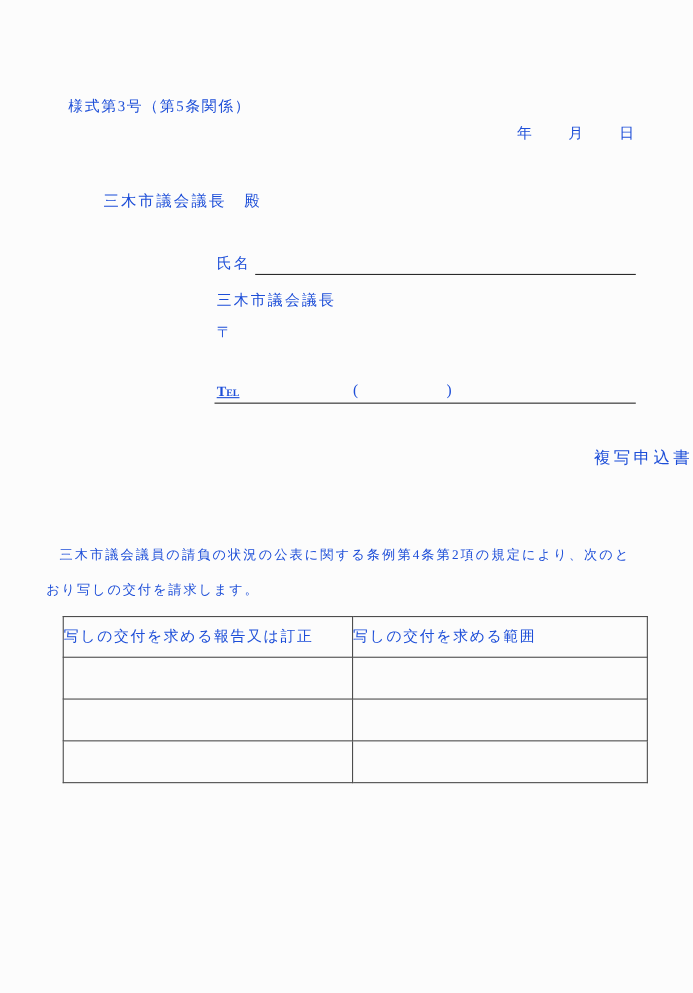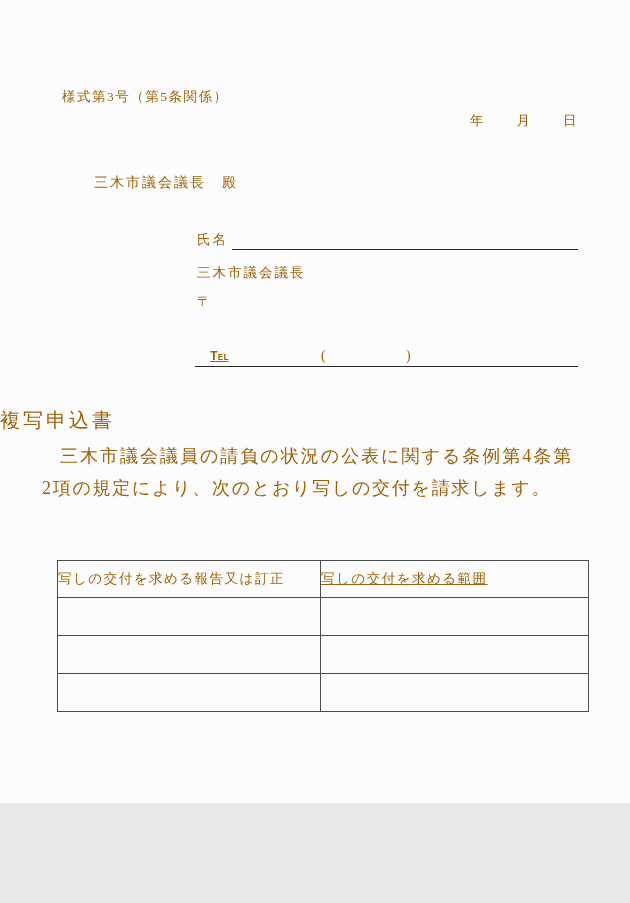--- a/index.html
+++ b/index.html
@@ -2,24 +2,24 @@
 <html lang="ja"><head>
 <meta charset="utf-8">
 <style>
   * { margin: 0; padding: 0; box-sizing: border-box; }
   html, body { background: #e8e8e8; }
   body { font-family: "Liberation Serif", "DejaVu Serif", serif; }
 
   .page {
     position: relative;
     width: 630px;
-    height: 803px;
+    height: 903px;
     margin: 0 auto;
     background: #fcfcfc;
-    color: #a16207;
+    color: #1d4ed8;
     overflow: hidden;
   }
 
   .form-number {
     position: absolute;
     left: 62px;
     top: 88px;
     font-size: 13.5px;
     letter-spacing: 1.5px;
   }
@@ -79,47 +79,46 @@
     position: absolute;
     left: 195px;
     top: 344px;
     width: 383px;
     height: 23px;
     border-bottom: 1px solid #2a2a2a;
     font-size: 13px;
   }
   .tel-line .tel-label {
     position: absolute;
-    left: 15px;
+    left: 2px;
     bottom: 2px;
     font-variant: small-caps;
     font-weight: bold;
     font-size: 13px;
     text-decoration: underline;
-    font-family: Liberation Mono, monospace;
   }
   .tel-line .paren-open  { position: absolute; left: 126px; bottom: 2px; font-size: 14px; }
   .tel-line .paren-close { position: absolute; left: 211px; bottom: 2px; font-size: 14px; }
 
   .doc-title {
     position: absolute;
     left: 0;
     top: 407px;
     width: 100%;
-    text-align: left;
-    font-size: 20px;
+    text-align: right;
+    font-size: 15px;
     letter-spacing: 3px;
   }
 
   .body-paragraph {
     position: absolute;
     left: 42px;
-    top: 440px;
+    top: 488px;
     width: 531px;
-    font-size: 18px;
+    font-size: 12px;
     line-height: 32px;
     letter-spacing: 1.7px;
     text-align: justify;
     text-indent: 1em;
   }
 
   .request-table {
     position: absolute;
     left: 57px;
     top: 560px;
@@ -134,21 +133,21 @@
   }
   .request-table th {
     height: 37px;
     font-size: 13.5px;
     letter-spacing: 1.5px;
     text-align: left;
     vertical-align: middle;
   }
   .request-table td { height: 38px; }
   .col-report { width: 263px; }
-  .col-range  { width: 268px; text-decoration: underline; }
+  .col-range  { width: 268px; }
 </style>
 </head>
 <body>
 
 <div class="page">
 
   <div class="form-number">様式第3号（第5条関係）</div>
 
   <div class="date-line">
     <span>年</span>

